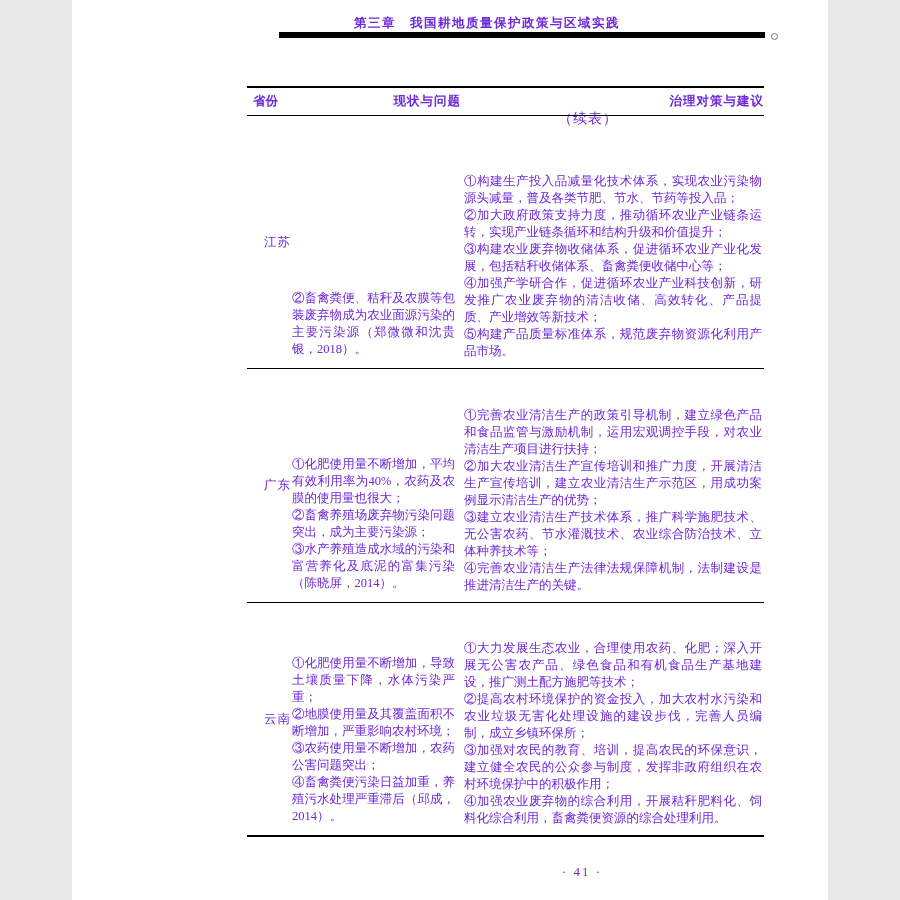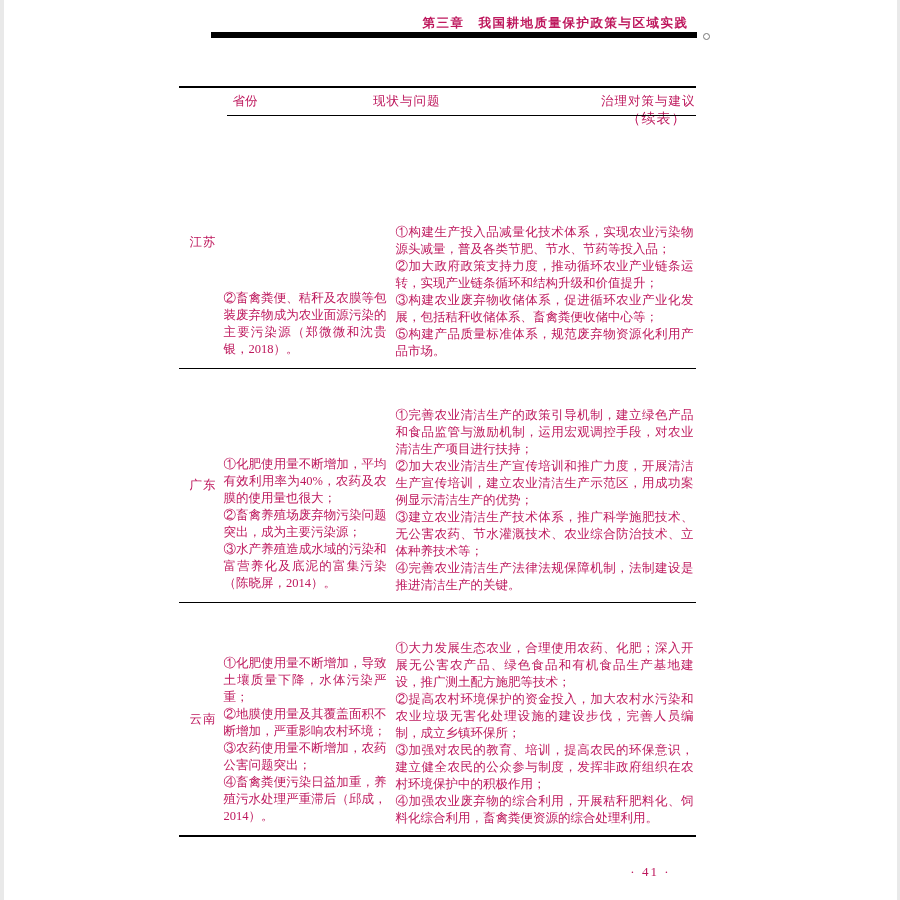--- a/index.html
+++ b/index.html
@@ -1,18 +1,18 @@
 <!DOCTYPE html>
 <html><head>
 <meta charset="utf-8">
 <style>
   html,body{margin:0;padding:0;background:#e9e9e9;}
   .page{
-    position:relative;width:893px;height:900px;background:#ffffff;
-    font-family:"Liberation Serif","DejaVu Serif",serif;color:#be185d;
+    position:relative;width:756px;height:900px;background:#ffffff;
+    font-family:"Liberation Serif","DejaVu Serif",serif;color:#6d28d9;
     overflow:hidden;margin:0 auto;
   }
   .running-header{
     position:absolute;top:15px;right:208px;
     font-size:12.5px;font-weight:bold;letter-spacing:1.5px;white-space:nowrap;
   }
   .header-rule{
     position:absolute;top:32px;left:207px;width:486px;height:6px;background:#000;
   }
   .margin-circle{
@@ -23,39 +23,39 @@
     position:absolute;top:62px;right:210px;font-size:14px;letter-spacing:1px;margin-top:48px;
   }
   .table{
     position:absolute;top:86px;left:175px;width:517px;
     border-top:2px solid #000;border-bottom:2px solid #000;
     font-size:12.5px;
   }
   .thead{
     display:grid;grid-template-columns:44px 170px 1fr;
     border-bottom:1px solid #000;
-    padding:5px 0 5px 0;font-weight:normal;margin-left:48px;
+    padding:5px 0 5px 0;font-weight:bold;
   }
   .th{white-space:nowrap;}
   .th-province{padding-left:6px;text-align:left;}
   .th-status{text-align:right;letter-spacing:1px;}
   .th-suggestions{text-align:right;letter-spacing:1px;}
   .trow{
     display:grid;grid-template-columns:44px 170px 1fr;
   }
   .trow + .trow{border-top:1px solid #000;}
   .trow:nth-child(1){min-height:252px;}
   .trow:nth-child(2){min-height:233px;}
   .trow:nth-child(3){min-height:232px;}
   .cell{
     display:flex;flex-direction:column;justify-content:flex-end;
     line-height:17px;text-align:justify;
   }
   .cell-province{
-    justify-content:center;align-items:center;
+    justify-content:center;align-items:flex-end;
     padding-left:5px;letter-spacing:1px;
   }
   .cell-status{padding:10px 6px 10px 1px;}
   .cell-suggestions{padding:8px 2px 8px 3px;}
   .item{margin:0;}
   .page-number{
     position:absolute;top:864px;right:226px;
     font-size:13px;letter-spacing:2px;
   }
 </style>
@@ -81,20 +81,21 @@
     <div class="cell cell-province">
       <span>江苏</span>
     </div>
     <div class="cell cell-status">
             <p class="item">②畜禽粪便、秸秆及农膜等包装废弃物成为农业面源污染的主要污染源（郑微微和沈贵银，2018）。</p>
           </div>
     <div class="cell cell-suggestions">
             <p class="item">①构建生产投入品减量化技术体系，实现农业污染物源头减量，普及各类节肥、节水、节药等投入品；</p>
             <p class="item">②加大政府政策支持力度，推动循环农业产业链条运转，实现产业链条循环和结构升级和价值提升；</p>
             <p class="item">③构建农业废弃物收储体系，促进循环农业产业化发展，包括秸秆收储体系、畜禽粪便收储中心等；</p>
+            <p class="item">④加强产学研合作，促进循环农业产业科技创新，研发推广农业废弃物的清洁收储、高效转化、产品提质、产业增效等新技术；</p>
             <p class="item">⑤构建产品质量标准体系，规范废弃物资源化利用产品市场。</p>
           </div>
   </div>
 
   <div class="trow">
     <div class="cell cell-province">
       <span>广东</span>
     </div>
     <div class="cell cell-status">
             <p class="item">①化肥使用量不断增加，平均有效利用率为40%，农药及农膜的使用量也很大；</p>

